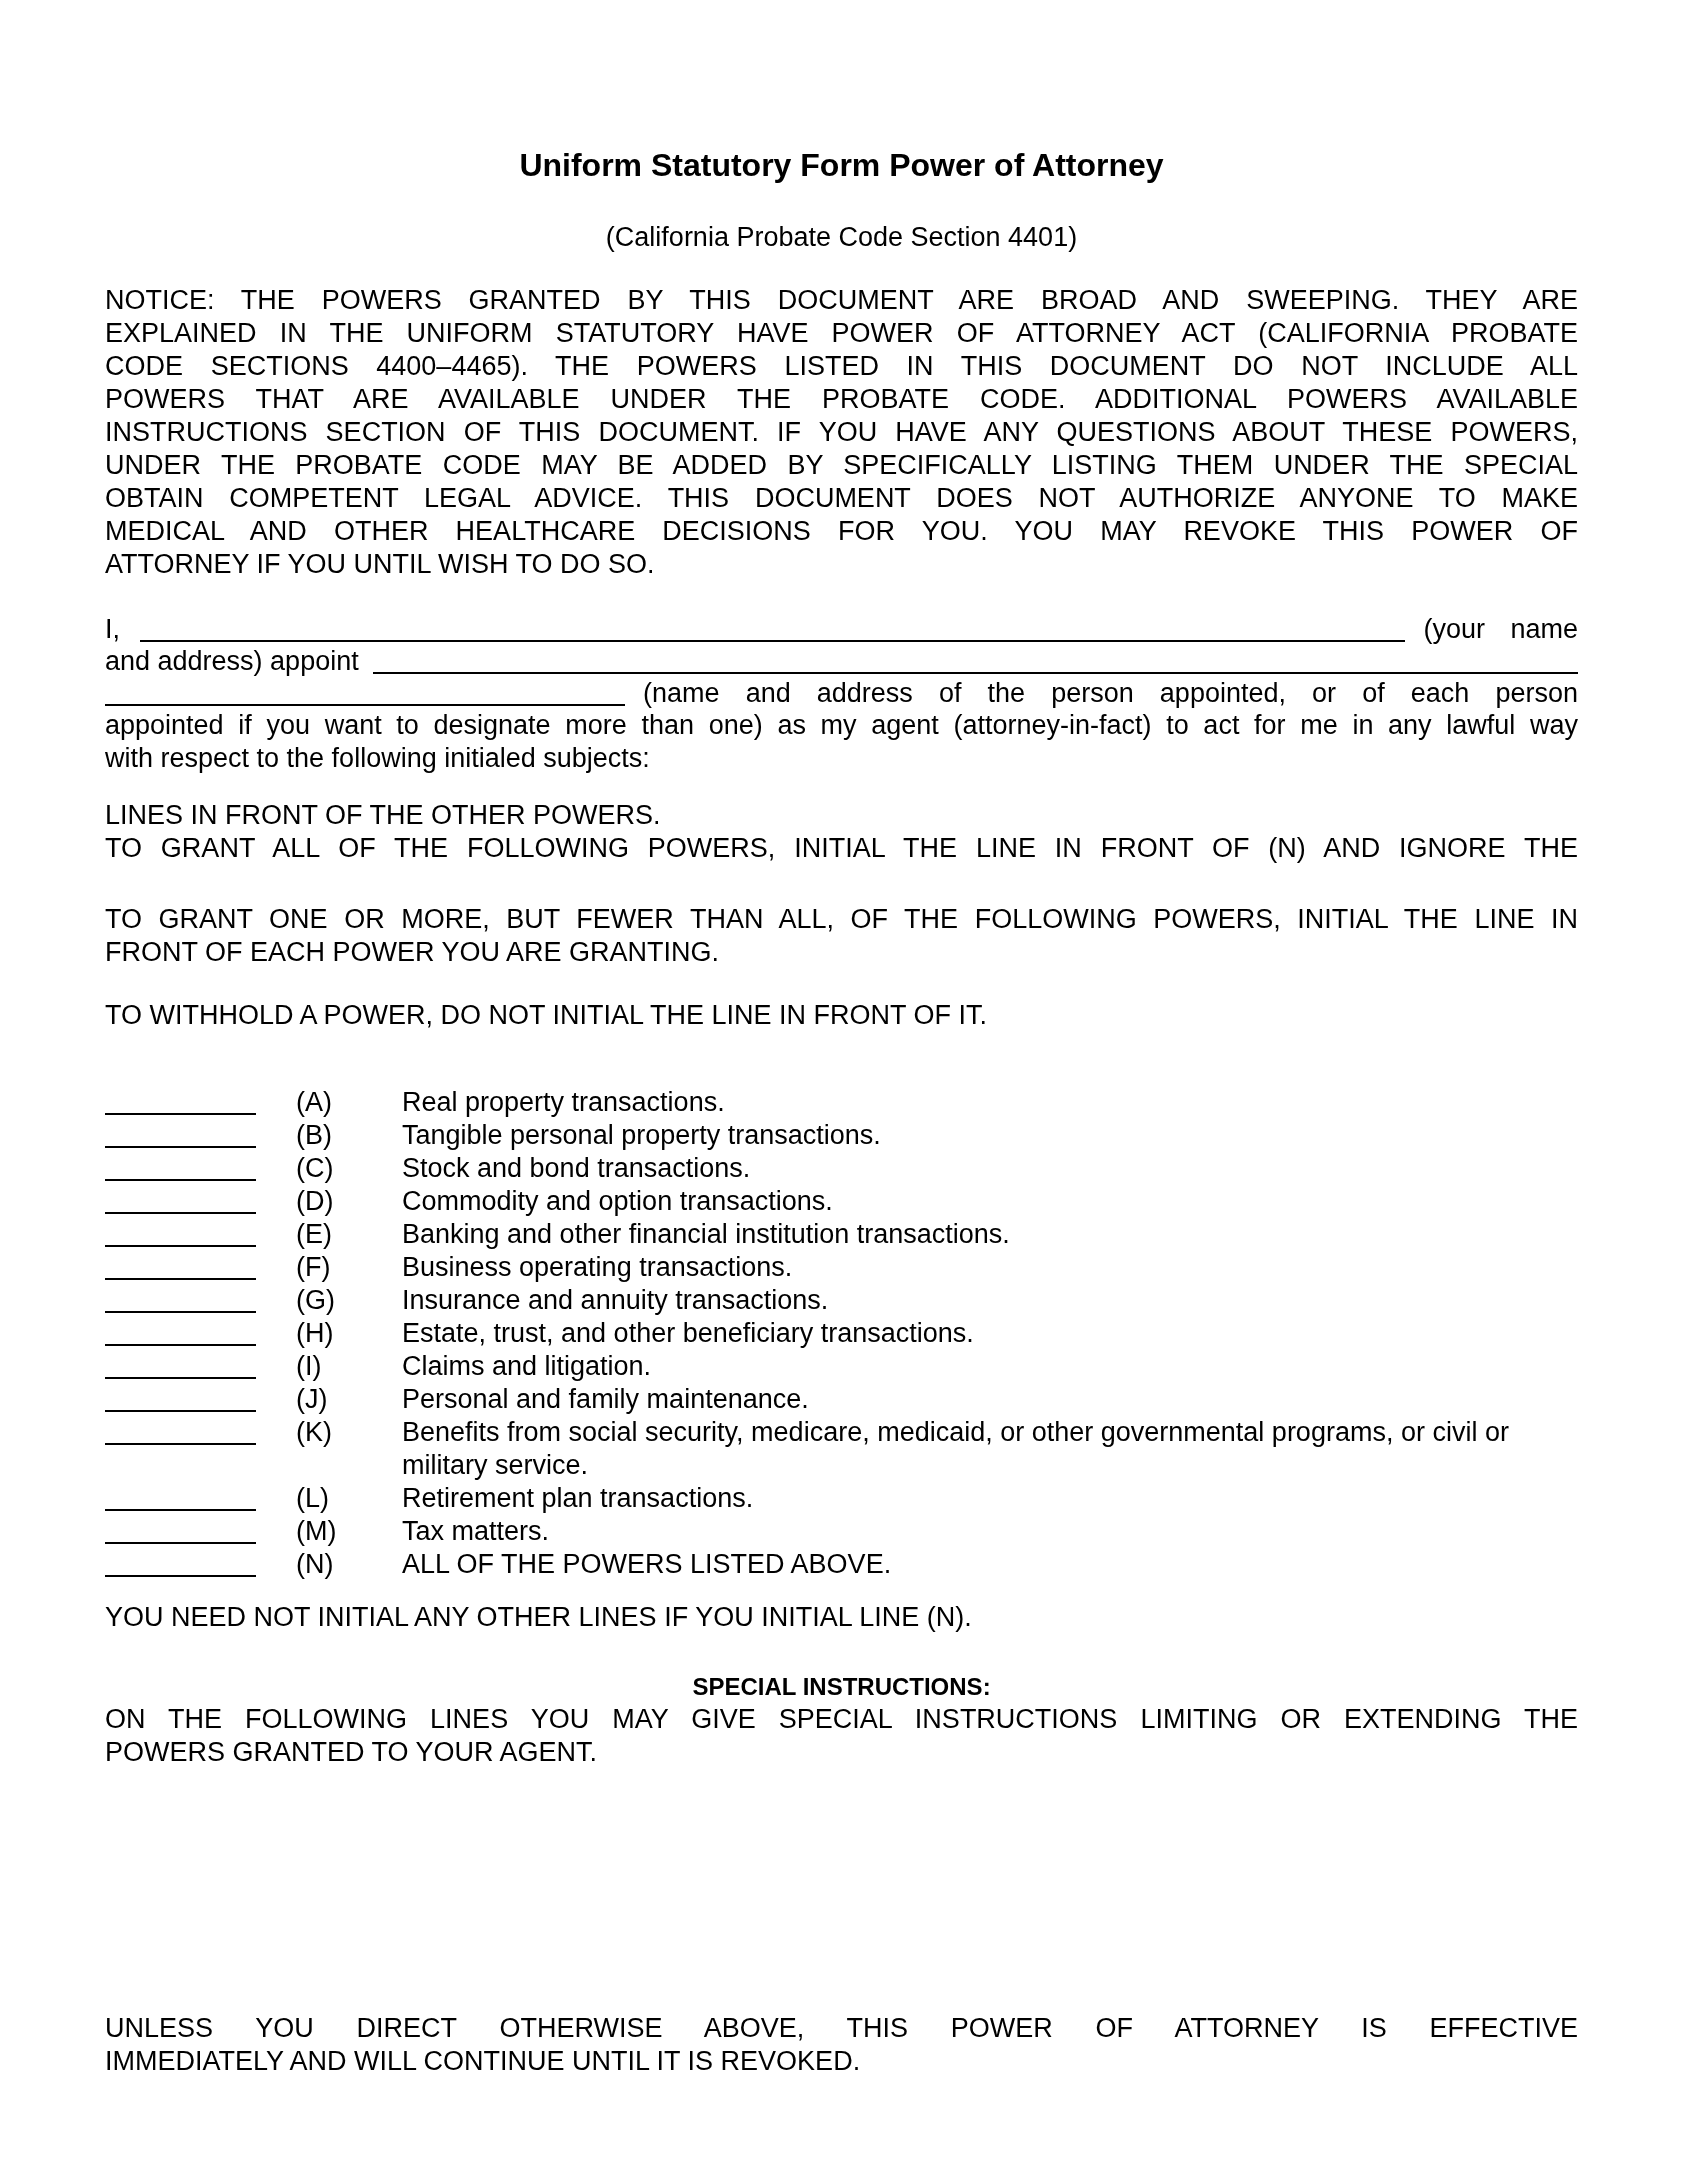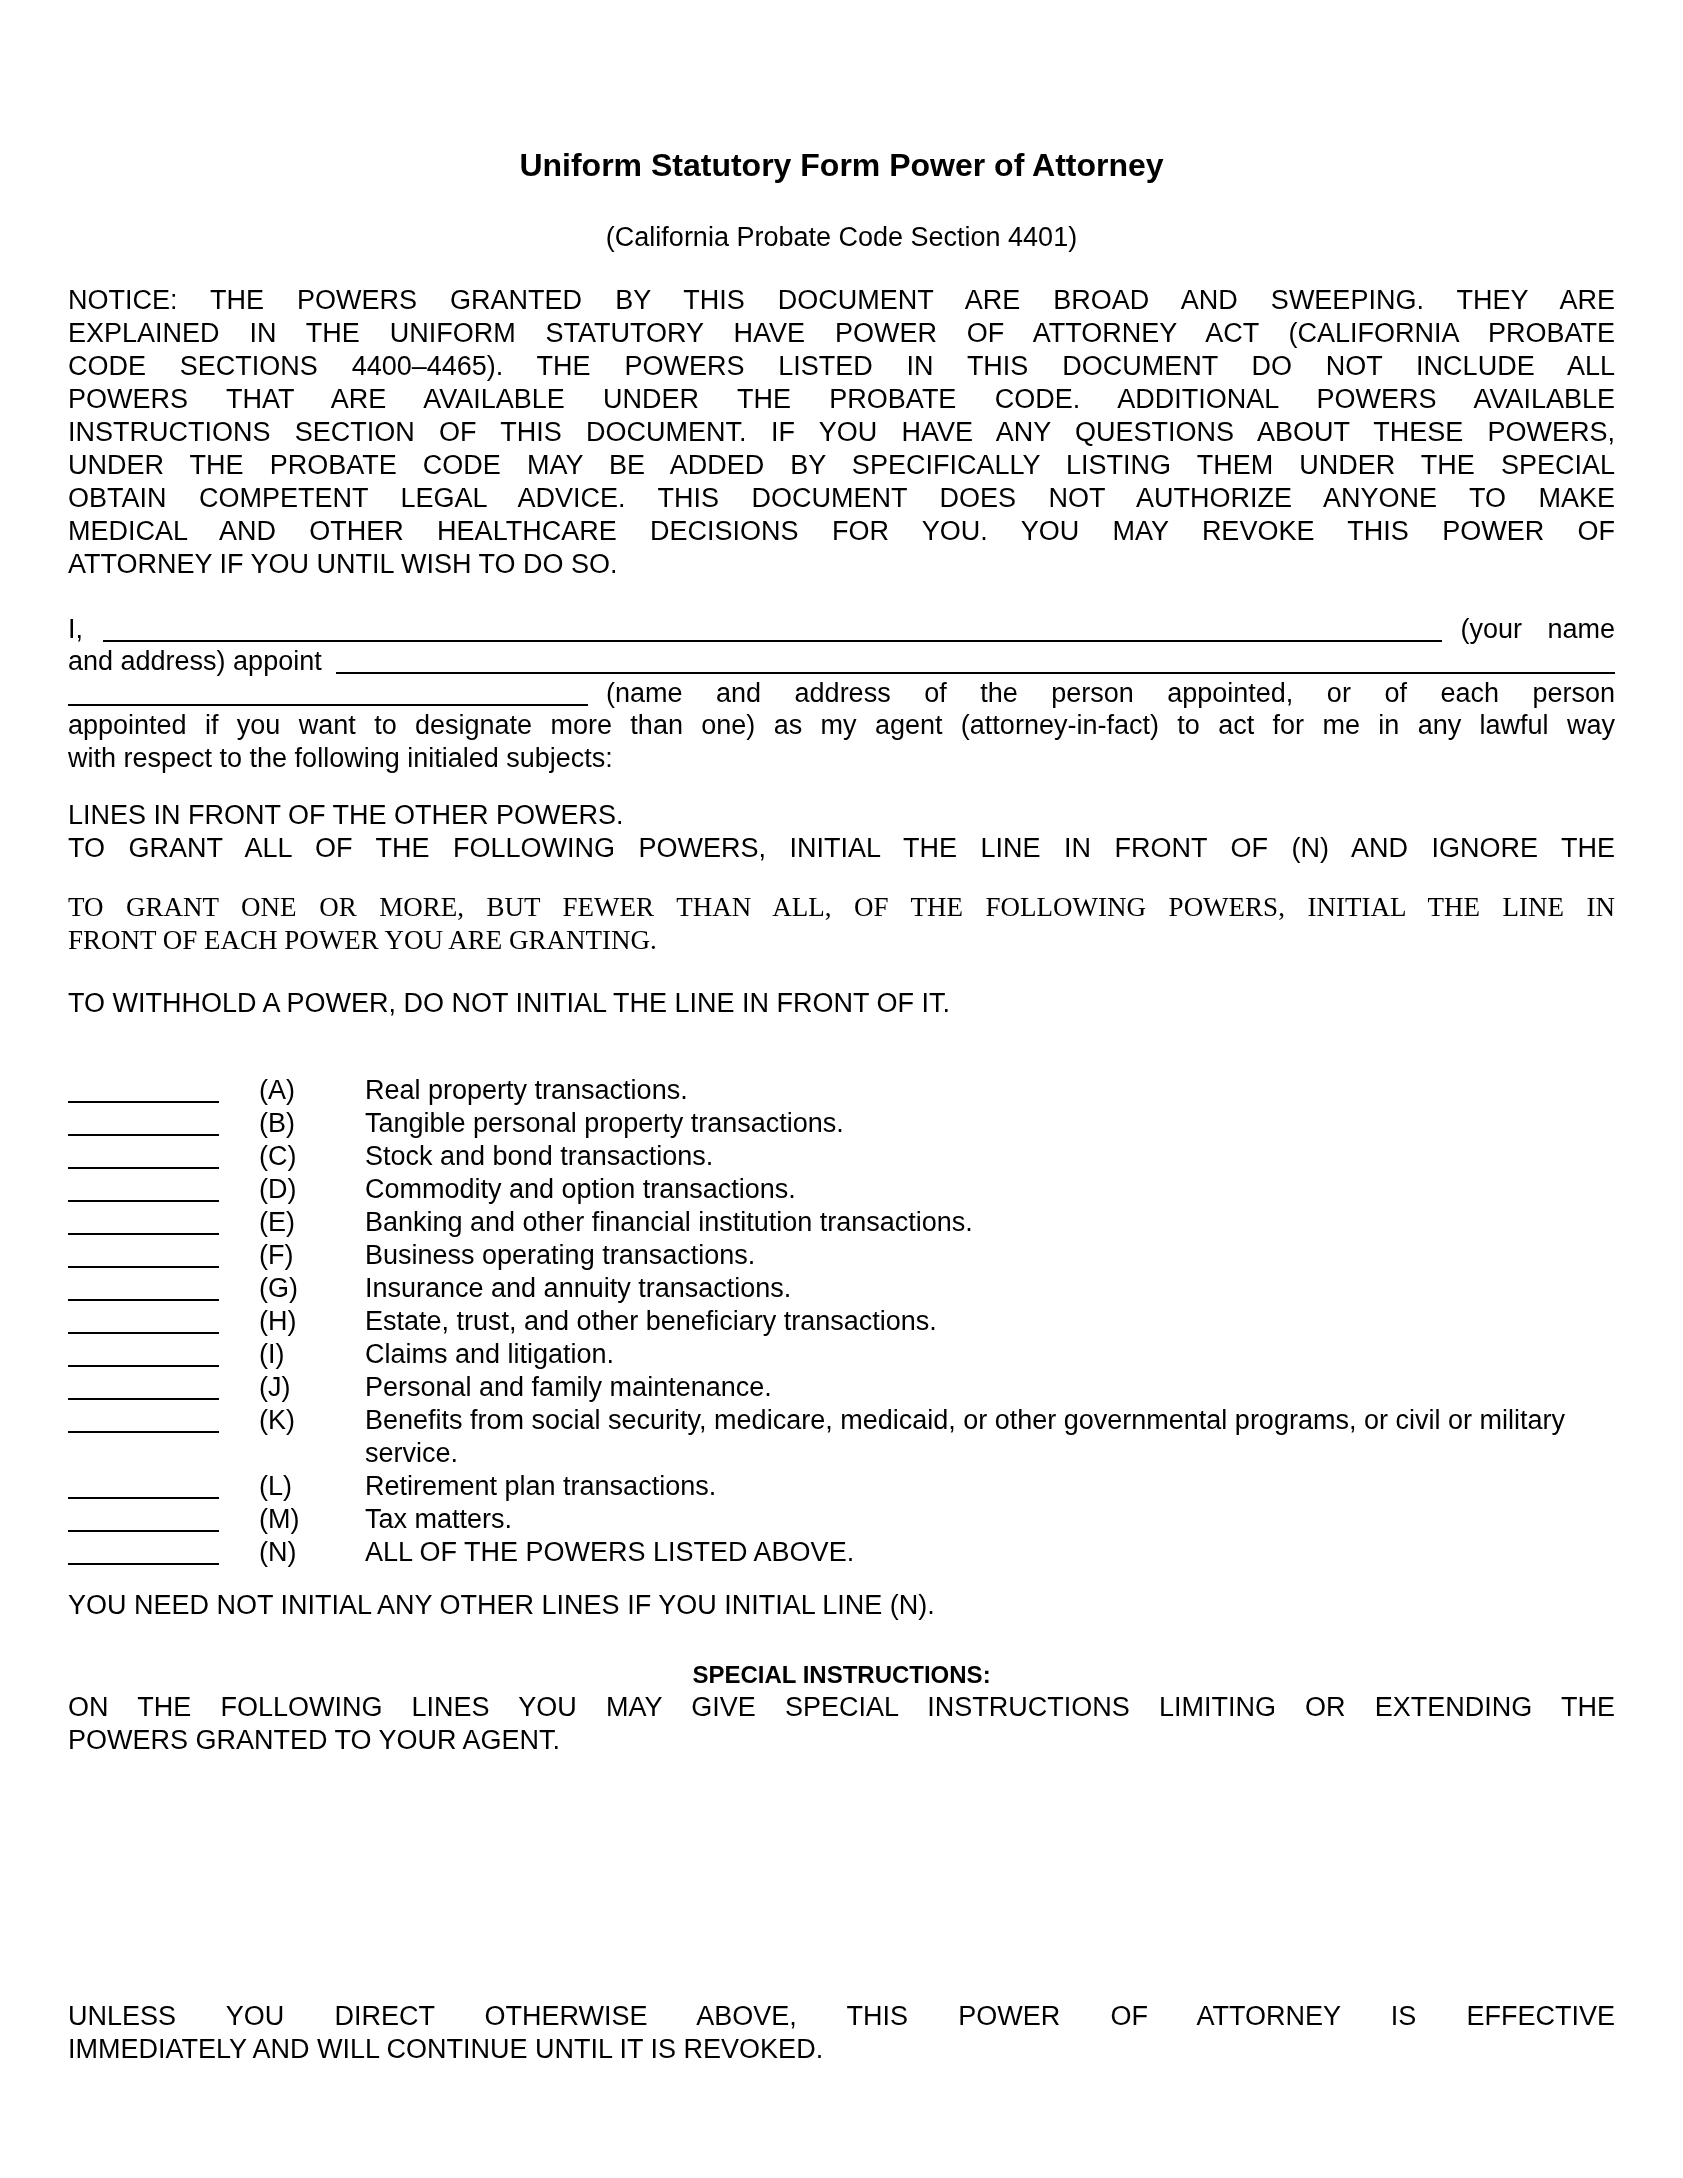--- a/index.html
+++ b/index.html
@@ -5,21 +5,21 @@
   html, body {
     margin: 0;
     padding: 0;
     background: #ffffff;
   }
   .page {
     position: relative;
     width: 1683px;
     height: 2178px;
     box-sizing: border-box;
-    padding: 0 68px;
+    padding: 0 105px;
     background: #ffffff;
     color: #000000;
     font-family: "Liberation Sans", "DejaVu Sans", sans-serif;
     overflow: hidden;
   }
   .title {
     margin: 0;
     padding-top: 145px;
     font-size: 32px;
     line-height: 40px;
@@ -40,21 +40,21 @@
   }
   .jl {
     text-align: justify;
     text-align-last: justify;
     text-justify: inter-word;
   }
   .ll { text-align: left; }
   .notice      { margin-top: 30px; }
   .appoint     { margin-top: 32px; }
   .grant-all   { margin-top: 24px; }
-  .grant-some  { margin-top: 26px; font-family: Liberation Serif, serif; }
+  .grant-some  { margin-top: 38px; }
   .withhold    { margin-top: 30px; }
   .powers      { margin-top: 54px; }
   .note-n      { margin-top: 20px; }
   .special-heading {
     margin: 36px 0 0 0;
     font-size: 24px;
     line-height: 33px;
     font-weight: bold;
     text-align: center;
   }

